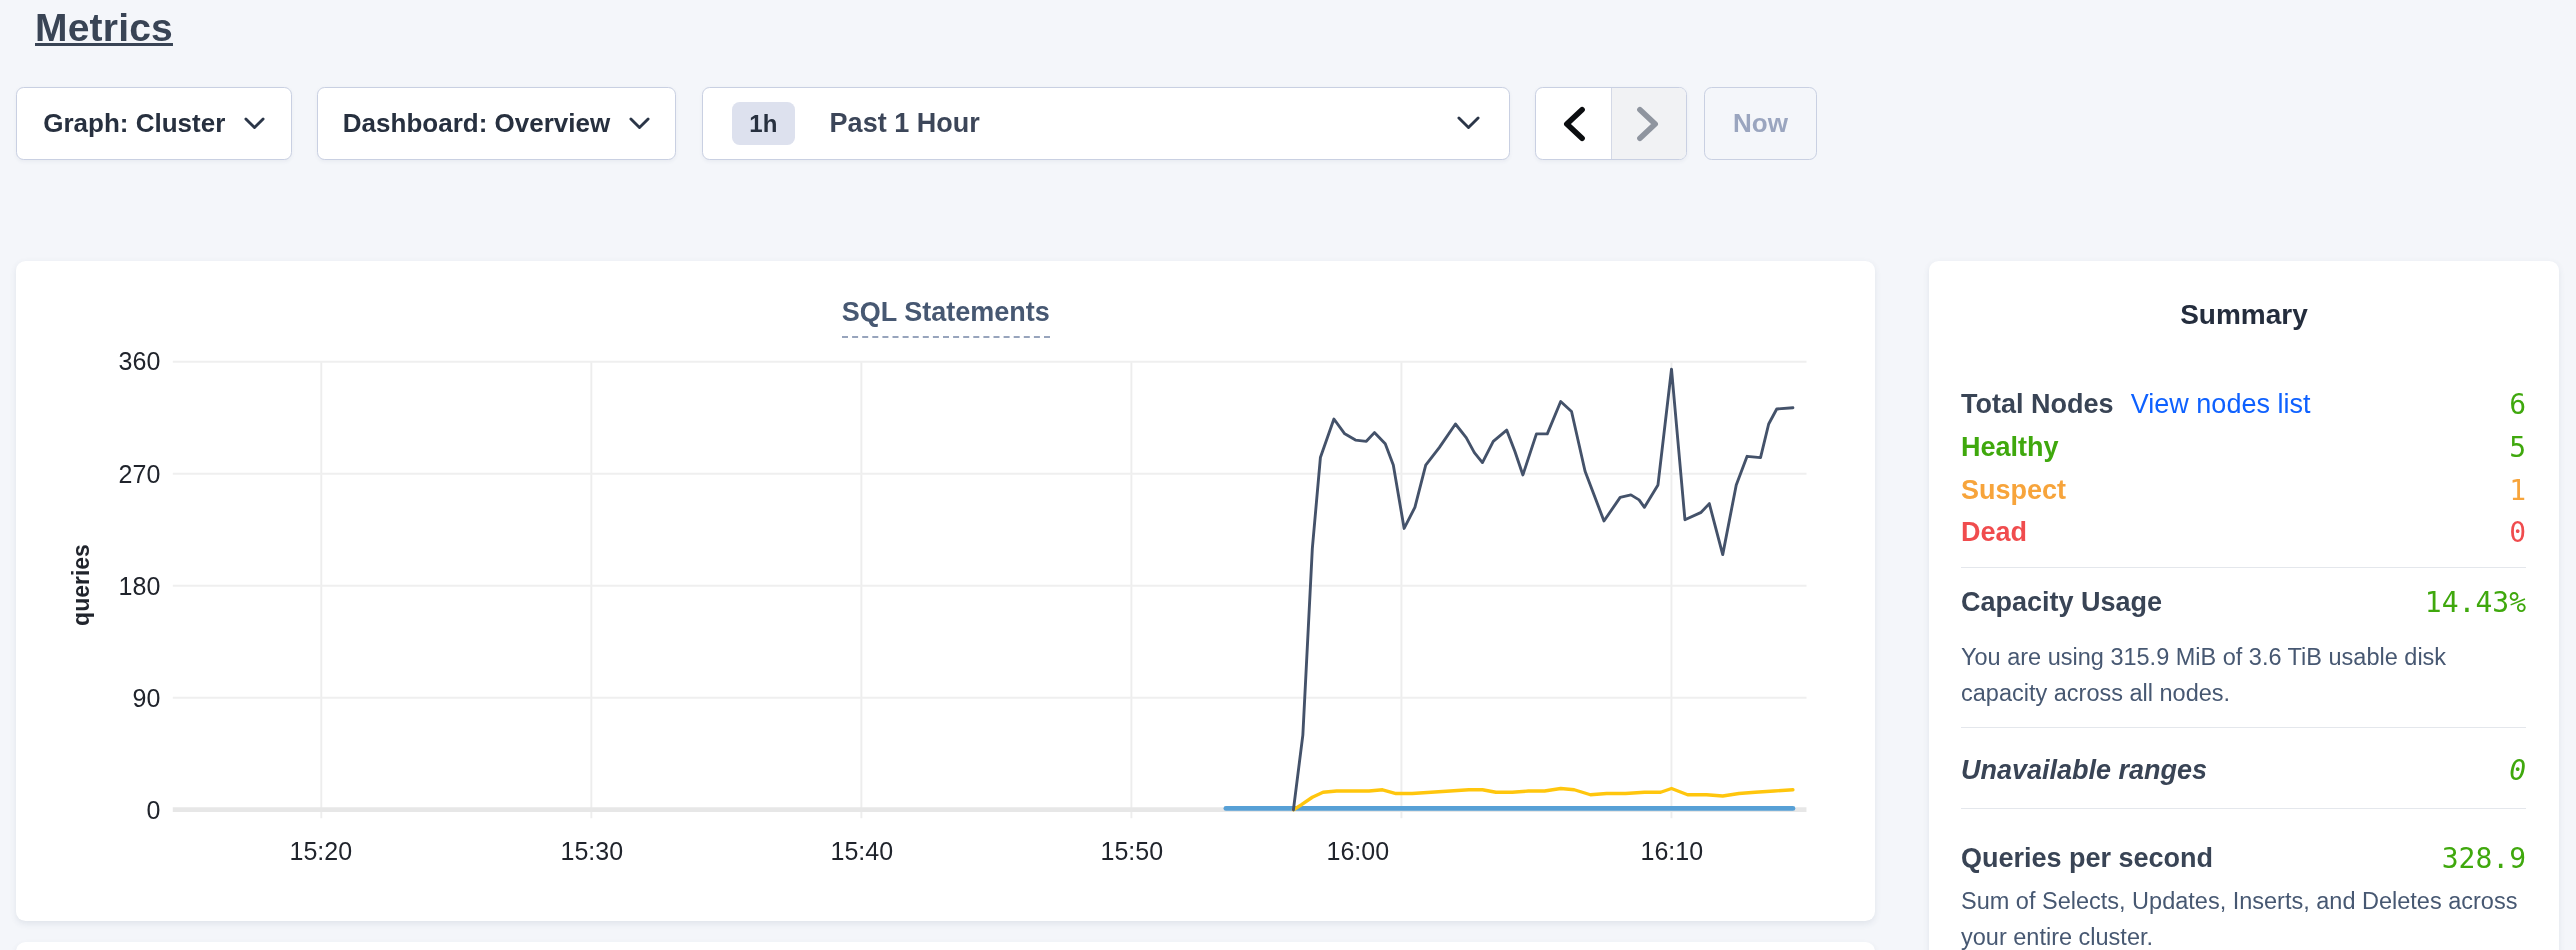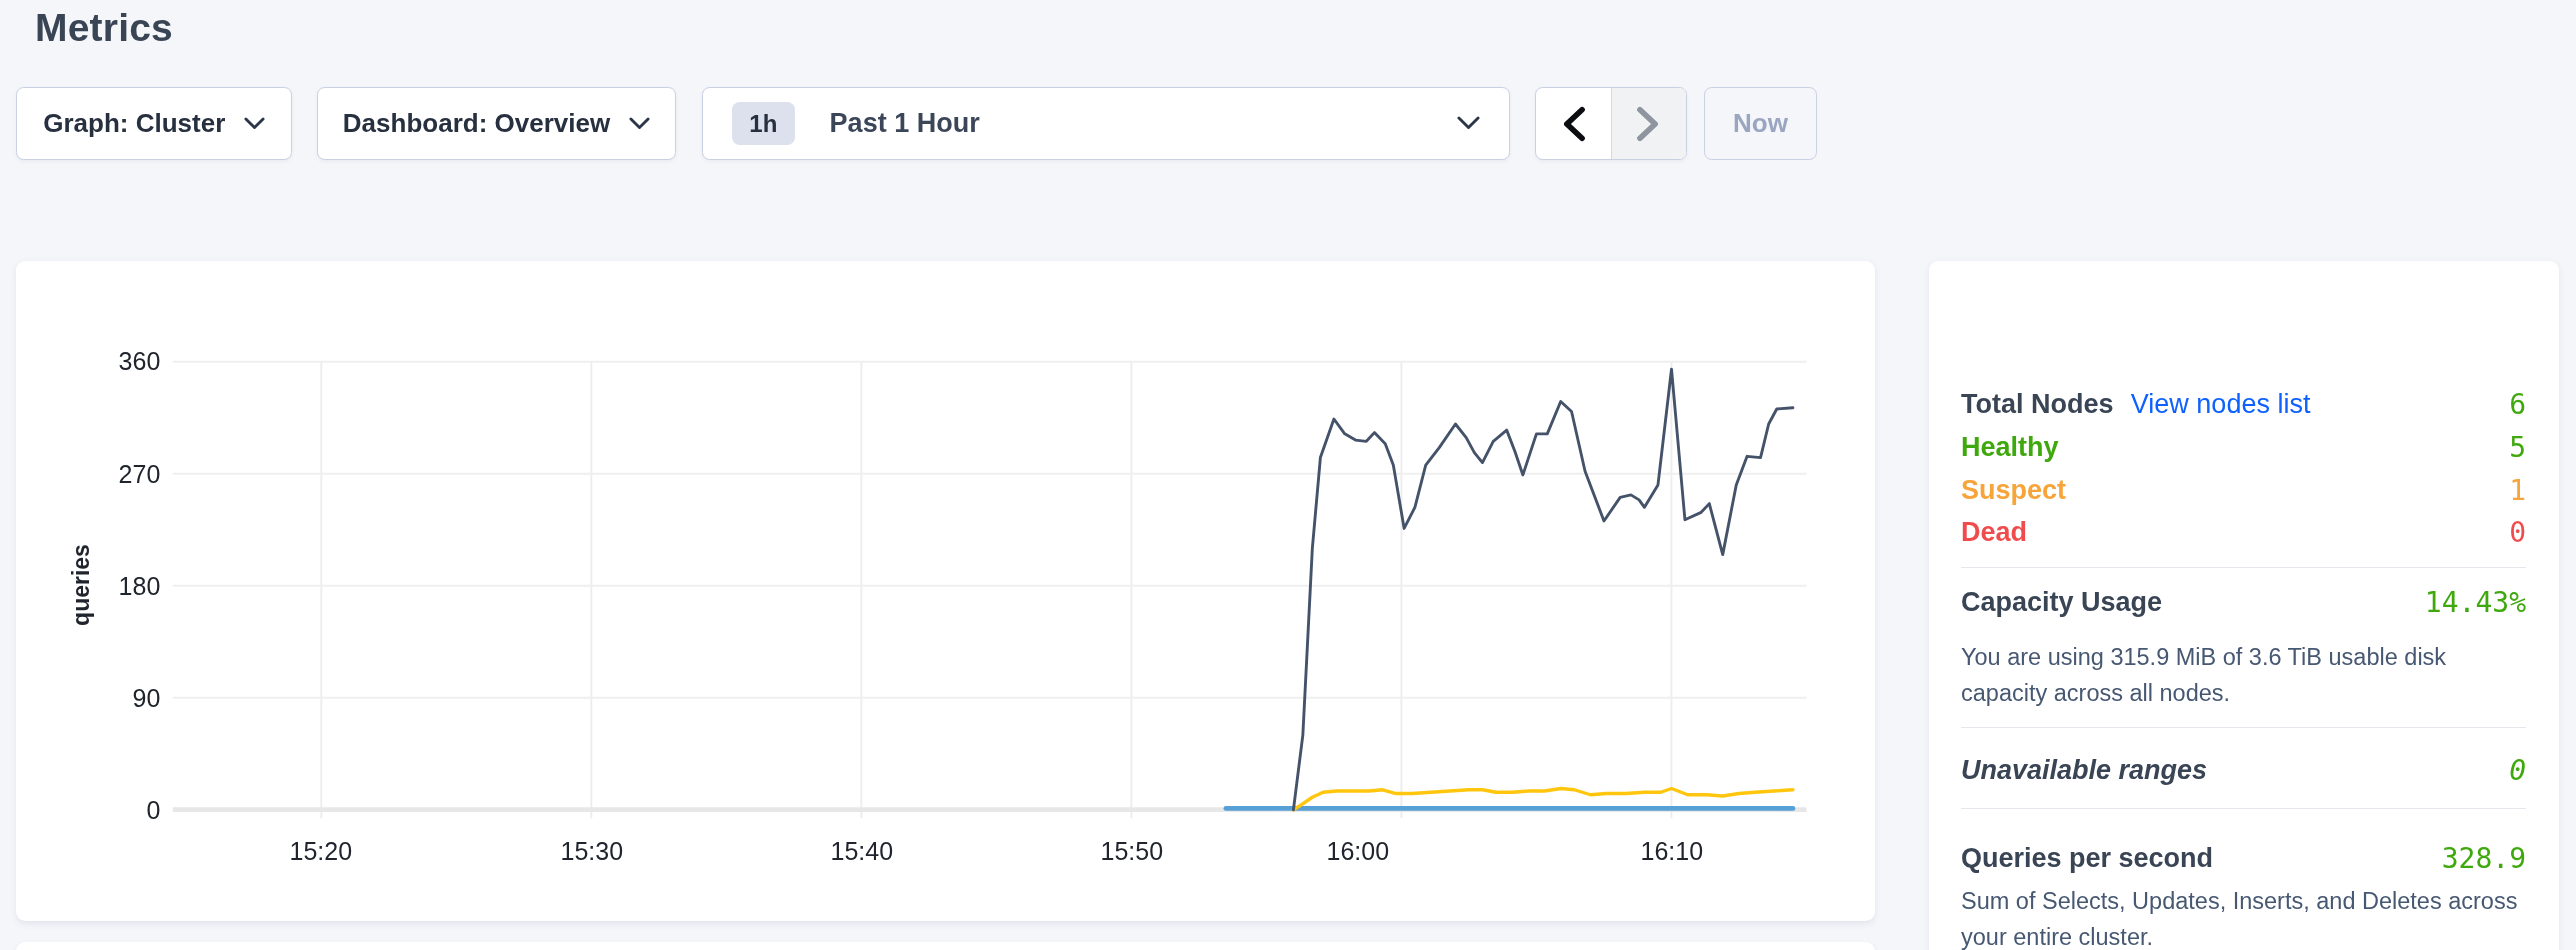--- a/index.html
+++ b/index.html
@@ -6,21 +6,21 @@
   html,body { width:2576px; height:950px; overflow:hidden; }
   body {
     font-family:"Liberation Sans", sans-serif;
     background:#f4f6fa;
     color:#394455;
     position:relative;
   }
   
   .page-title {
     position:absolute; left:35px; top:5.8px;
-    font-size:39px; font-weight:600; color:#394455; letter-spacing:0.2px;
+    font-size:39px; font-weight:600; color:#394455; letter-spacing:0.2px;text-decoration:underline;
   }
   
   .ctl {
     position:absolute; top:87px; height:73px;
     background:#ffffff; border:1.9px solid #c9d0e2; border-radius:7.7px;
     display:flex; align-items:center; justify-content:center;
     box-shadow:0 1.9px 3.8px rgba(60,80,120,.06);
     cursor:pointer;
   }
   .ctl-label { font-size:26px; font-weight:bold; color:#27303f; }
@@ -150,20 +150,23 @@
   <div class="pager-next">
     <svg width="25" height="36" viewBox="0 0 26 38">
         <polyline points="4,4 20,19 4,34" fill="none" stroke="#8f959f" stroke-width="6" stroke-linecap="round" stroke-linejoin="round"></polyline>
       </svg>
   </div>
 </div>
 
 <div class="btn-now">Now</div>
 
 <div class="card chart-card">
+  <div class="chart-title-wrap">
+    <span class="chart-title">SQL Statements</span>
+  </div>
   <svg class="chart-svg" id="chart-svg" viewBox="0 0 1937 688">
       <line x1="317.8181818181818" y1="105" x2="317.8181818181818" y2="581" stroke="#ededed" stroke-width="2"></line>
       <line x1="599.3057851239669" y1="105" x2="599.3057851239669" y2="581" stroke="#ededed" stroke-width="2"></line>
       <line x1="880.793388429752" y1="105" x2="880.793388429752" y2="581" stroke="#ededed" stroke-width="2"></line>
       <line x1="1162.280991735537" y1="105" x2="1162.280991735537" y2="581" stroke="#ededed" stroke-width="2"></line>
       <line x1="1443.7685950413224" y1="105" x2="1443.7685950413224" y2="581" stroke="#ededed" stroke-width="2"></line>
       <line x1="1725.2561983471076" y1="105" x2="1725.2561983471076" y2="581" stroke="#ededed" stroke-width="2"></line>
       <line x1="163" y1="572" x2="1866" y2="572" stroke="#e7e7e7" stroke-width="5"></line>
       <line x1="163" y1="455.25" x2="1866" y2="455.25" stroke="#efefef" stroke-width="2"></line>
       <line x1="163" y1="338.5" x2="1866" y2="338.5" stroke="#efefef" stroke-width="2"></line>
@@ -185,20 +188,21 @@
       <div class="x-tick" style="left: 1058px;">15:50</div>
       <div class="x-tick" style="left: 1284px;">16:00</div>
       <div class="x-tick" style="left: 1598px;">16:10</div>
     </div>
   <div class="y-axis-label">queries</div>
 </div>
 
 <div class="card next-card"></div>
 
 <div class="card summary-card">
+  <div class="summary-title">Summary</div>
 
   <div class="srow row-nodes">
     <span class="slabel">Total Nodes</span>
     <span class="slink">View nodes list</span>
     <span class="sval green">6</span>
   </div>
 
   <div class="srow row-healthy">
     <span class="plain green">Healthy</span>
     <span class="sval green">5</span>

